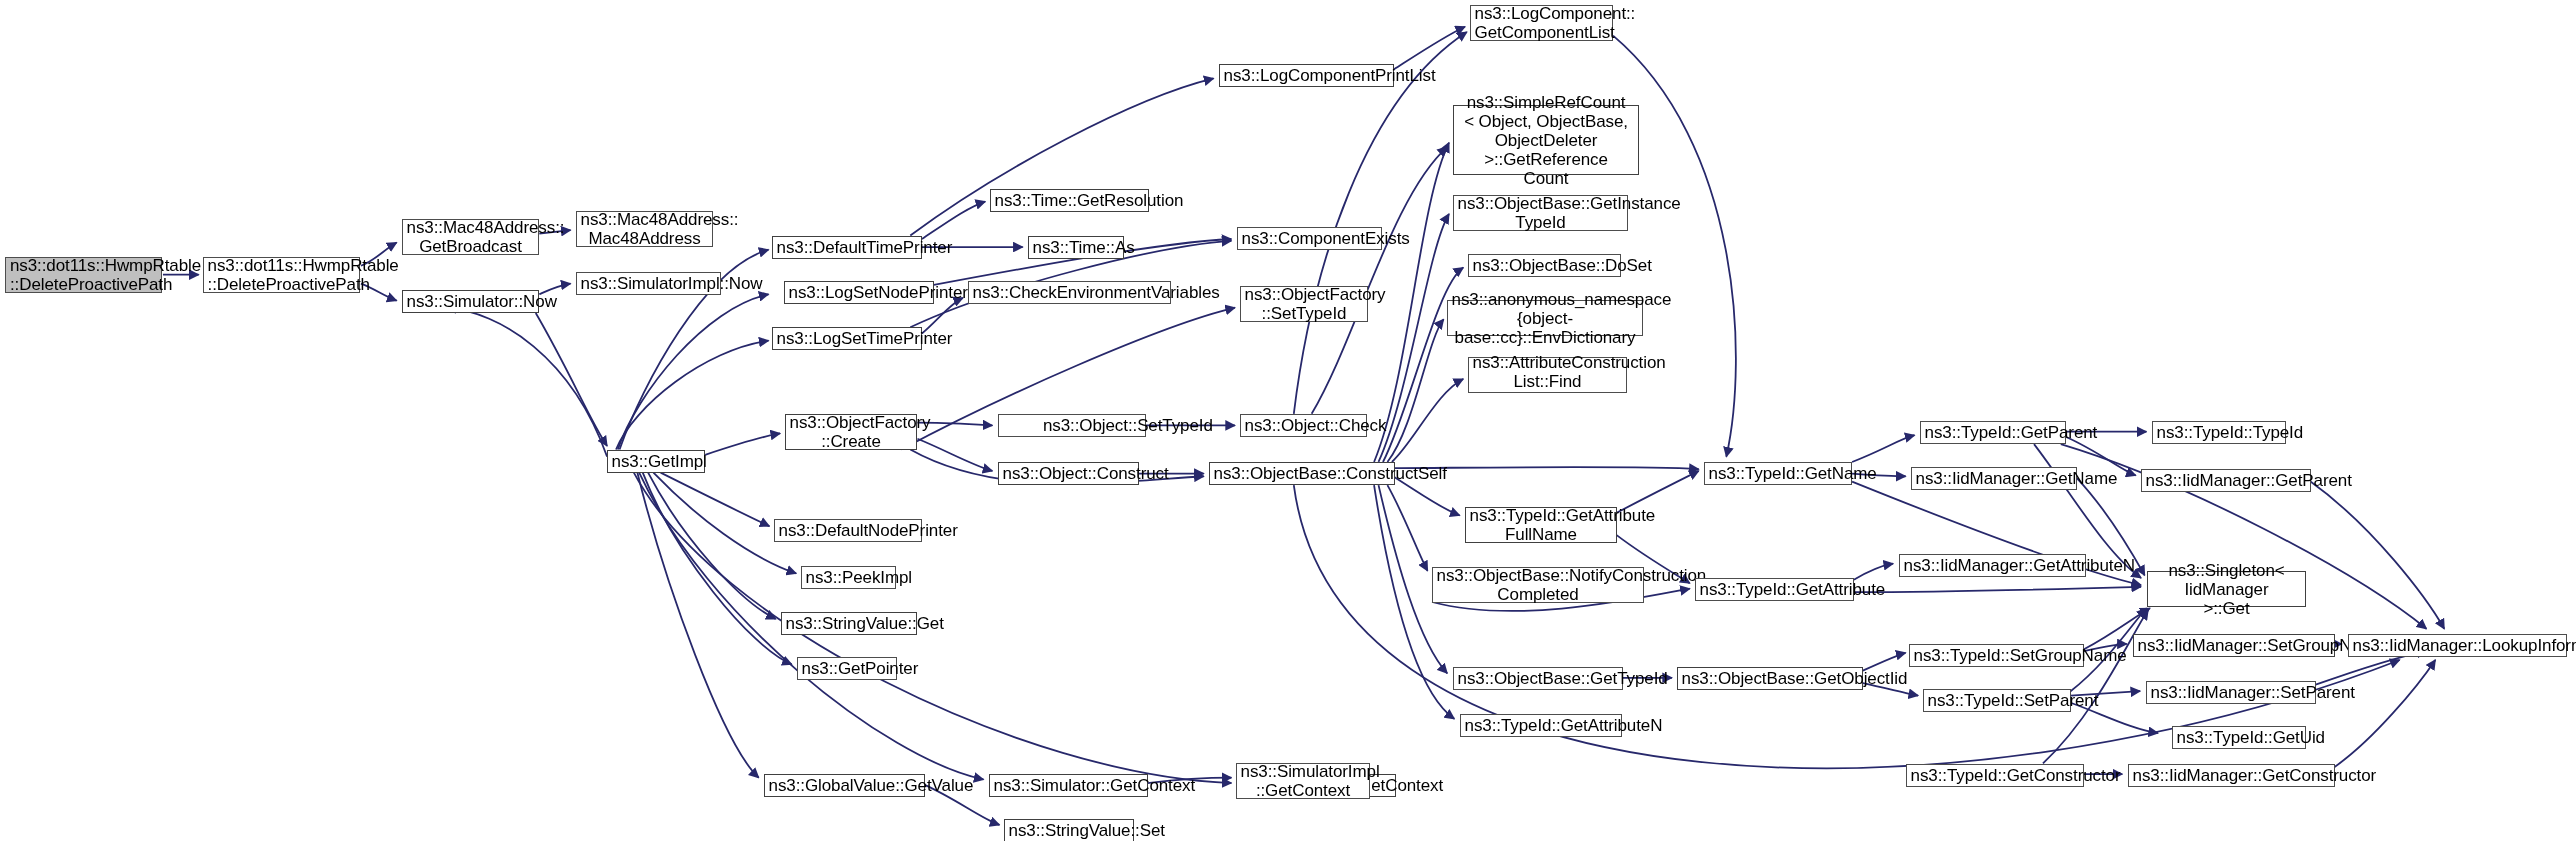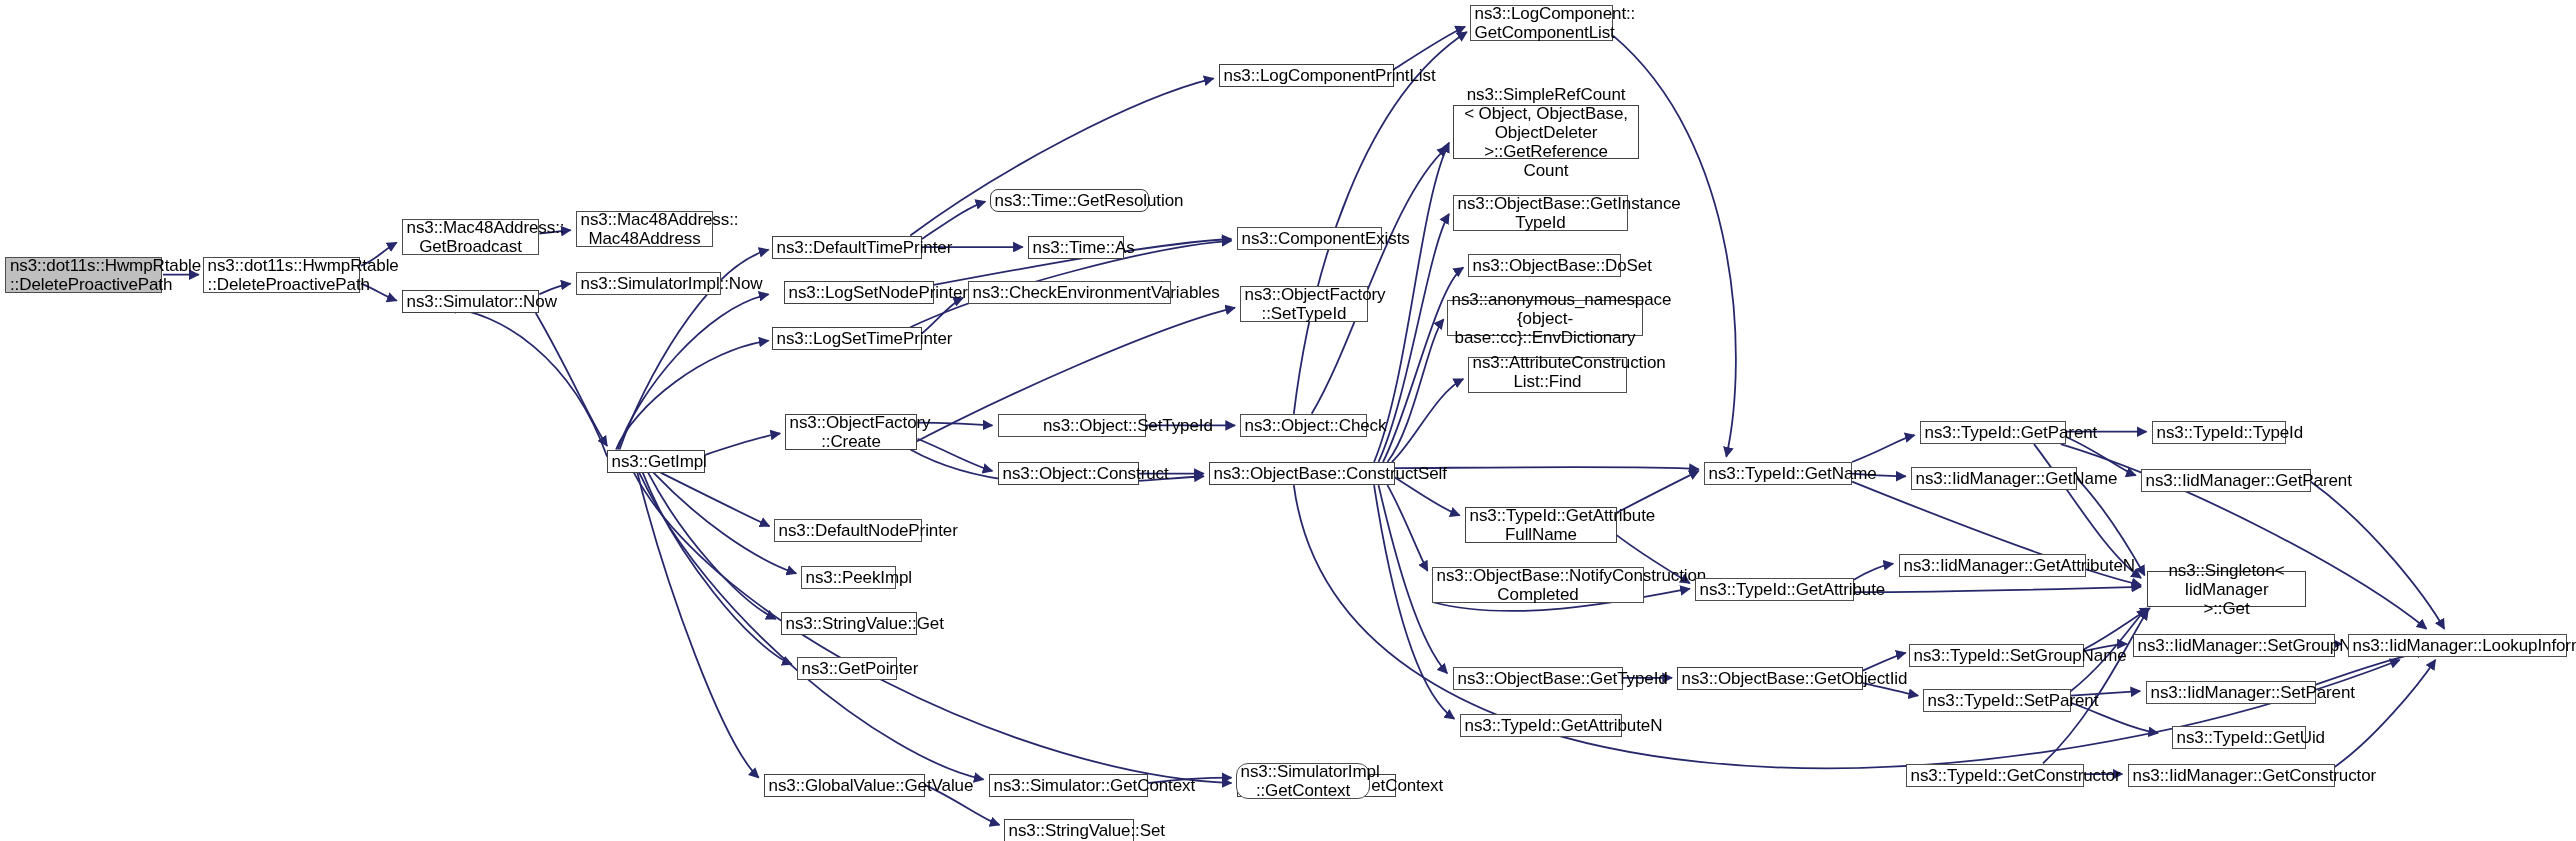--- a/index.html
+++ b/index.html
@@ -155,57 +155,57 @@
       <div class="node" style="left: 772px; top: 236px; width: 150px; height: 23px;"><span class="node-label">ns3::DefaultTimePrinter</span></div>
       <div class="node" style="left: 772px; top: 281px; width: 150px; height: 23px; margin-left: 12px;"><span class="node-label">ns3::LogSetNodePrinter</span></div>
       <div class="node" style="left: 772px; top: 327px; width: 150px; height: 23px;"><span class="node-label">ns3::LogSetTimePrinter</span></div>
       <div class="node" style="left: 785px; top: 414px; width: 132px; height: 36px;"><span class="node-label">ns3::ObjectFactory
 ::Create</span></div>
       <div class="node thick" style="left: 774px; top: 519px; width: 148px; height: 23px;"><span class="node-label">ns3::DefaultNodePrinter</span></div>
       <div class="node thick" style="left: 801px; top: 566px; width: 95px; height: 23px;"><span class="node-label">ns3::PeekImpl</span></div>
       <div class="node" style="left: 781px; top: 612px; width: 136px; height: 23px;"><span class="node-label">ns3::StringValue::Get</span></div>
       <div class="node thick" style="left: 797px; top: 657px; width: 100px; height: 23px;"><span class="node-label">ns3::GetPointer</span></div>
       <div class="node" style="left: 764px; top: 774px; width: 161px; height: 23px;"><span class="node-label">ns3::GlobalValue::GetValue</span></div>
-      <div class="node" style="left: 990px; top: 189px; width: 159px; height: 23px; border-radius: 8px;"><span class="node-label">ns3::Time::GetResolution</span></div>
+      <div class="node" style="left: 990px; top: 189px; width: 159px; height: 23px;"><span class="node-label">ns3::Time::GetResolution</span></div>
       <div class="node" style="left: 1028px; top: 236px; width: 96px; height: 23px;"><span class="node-label">ns3::Time::As</span></div>
       <div class="node thick" style="left: 968px; top: 281px; width: 203px; height: 23px;"><span class="node-label">ns3::CheckEnvironmentVariables</span></div>
       <div class="node thick" style="left: 998px; top: 414px; width: 148px; height: 23px; padding-left: 44px;"><span class="node-label">ns3::Object::SetTypeId</span></div>
       <div class="node" style="left: 998px; top: 462px; width: 141px; height: 23px;"><span class="node-label">ns3::Object::Construct</span></div>
       <div class="node" style="left: 989px; top: 774px; width: 159px; height: 23px;"><span class="node-label">ns3::Simulator::GetContext</span></div>
       <div class="node" style="left: 1004px; top: 819px; width: 130px; height: 23px;"><span class="node-label">ns3::StringValue::Set</span></div>
       <div class="node" style="left: 1219px; top: 64px; width: 175px; height: 23px;"><span class="node-label">ns3::LogComponentPrintList</span></div>
       <div class="node thick" style="left: 1237px; top: 227px; width: 145px; height: 23px;"><span class="node-label">ns3::ComponentExists</span></div>
       <div class="node thick" style="left: 1240px; top: 286px; width: 128px; height: 36px;"><span class="node-label">ns3::ObjectFactory
 ::SetTypeId</span></div>
       <div class="node thick" style="left: 1240px; top: 414px; width: 127px; height: 23px;"><span class="node-label">ns3::Object::Check</span></div>
       <div class="node" style="left: 1209px; top: 462px; width: 186px; height: 23px;"><span class="node-label">ns3::ObjectBase::ConstructSelf</span></div>
       <div class="node thick" style="left: 1453px; top: 667px; width: 170px; height: 23px;"><span class="node-label">ns3::ObjectBase::GetTypeId</span></div>
       <div class="node thick" style="left: 1460px; top: 714px; width: 162px; height: 23px;"><span class="node-label">ns3::TypeId::GetAttributeN</span></div>
       <div class="node" style="left: 1465px; top: 507px; width: 152px; height: 36px;"><span class="node-label">ns3::TypeId::GetAttribute
 FullName</span></div>
       <div class="node thick" style="left: 1432px; top: 567px; width: 212px; height: 36px;"><span class="node-label">ns3::ObjectBase::NotifyConstruction
 Completed</span></div>
       <div class="node thick" style="left: 1470px; top: 4.5px; width: 143px; height: 36px;"><span class="node-label">ns3::LogComponent::
 GetComponentList</span></div>
-      <div class="node" style="left: 1453px; top: 105px; width: 186px; height: 54px;"><span class="node-label">ns3::SimpleRefCount
+      <div class="node" style="left: 1453px; top: 105px; width: 186px; height: 70px;"><span class="node-label">ns3::SimpleRefCount
 &lt; Object, ObjectBase,
 ObjectDeleter &gt;::GetReference
 Count</span></div>
       <div class="node thick" style="left: 1453px; top: 195px; width: 175px; height: 36px;"><span class="node-label">ns3::ObjectBase::GetInstance
 TypeId</span></div>
       <div class="node thick" style="left: 1468px; top: 254px; width: 153px; height: 23px;"><span class="node-label">ns3::ObjectBase::DoSet</span></div>
       <div class="node thick" style="left: 1447px; top: 300px; width: 196px; height: 36px;"><span class="node-label">ns3::anonymous_namespace
 {object-base::cc}::EnvDictionary</span></div>
       <div class="node thick" style="left: 1468px; top: 357px; width: 159px; height: 36px; align-items: flex-end;"><span class="node-label">ns3::AttributeConstruction
 List::Find</span></div>
       <div class="node thick" style="left: 1704px; top: 462px; width: 148px; height: 23px;"><span class="node-label">ns3::TypeId::GetName</span></div>
       <div class="node thick" style="left: 1695px; top: 578px; width: 159px; height: 23px;"><span class="node-label">ns3::TypeId::GetAttribute</span></div>
       <div class="node" style="left: 1677px; top: 667px; width: 186px; height: 23px;"><span class="node-label">ns3::ObjectBase::GetObjectIid</span></div>
       <div class="node" style="left: 1237px; top: 774px; width: 159px; height: 23px;"><span class="node-label">ns3::Simulator::GetContext</span></div>
-      <div class="node thick" style="left: 1236px; top: 763px; width: 134px; height: 36px; border-radius: 12px;"><span class="node-label">ns3::SimulatorImpl
+      <div class="node thick" style="left: 1236px; top: 763px; width: 134px; height: 36px;"><span class="node-label">ns3::SimulatorImpl
 ::GetContext</span></div>
       <div class="node thick" style="left: 1920px; top: 421px; width: 146px; height: 23px;"><span class="node-label">ns3::TypeId::GetParent</span></div>
       <div class="node thick" style="left: 1911px; top: 467px; width: 166px; height: 23px;"><span class="node-label">ns3::IidManager::GetName</span></div>
       <div class="node thick" style="left: 1899px; top: 554px; width: 187px; height: 23px;"><span class="node-label">ns3::IidManager::GetAttributeN</span></div>
       <div class="node thick" style="left: 1909px; top: 644px; width: 175px; height: 23px;"><span class="node-label">ns3::TypeId::SetGroupName</span></div>
       <div class="node thick" style="left: 1923px; top: 689px; width: 148px; height: 23px;"><span class="node-label">ns3::TypeId::SetParent</span></div>
       <div class="node thick" style="left: 1906px; top: 764px; width: 178px; height: 23px;"><span class="node-label">ns3::TypeId::GetConstructor</span></div>
       <div class="node thick" style="left: 2152px; top: 421px; width: 134px; height: 23px;"><span class="node-label">ns3::TypeId::TypeId</span></div>
       <div class="node thick" style="left: 2141px; top: 469px; width: 170px; height: 23px;"><span class="node-label">ns3::IidManager::GetParent</span></div>
       <div class="node" style="left: 2147px; top: 571px; width: 159px; height: 36px;"><span class="node-label">ns3::Singleton&lt; IidManager

